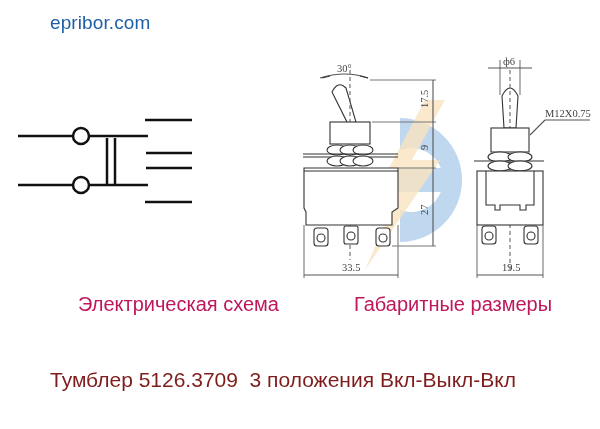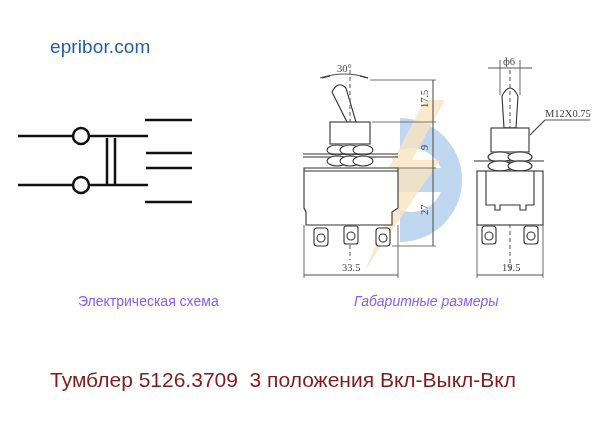--- a/index.html
+++ b/index.html
@@ -1,20 +1,20 @@
 <!DOCTYPE html>
 <html><head>
 <meta charset="utf-8">
 <style>
   html, body { margin:0; padding:0; background:#ffffff; }
   body { width:600px; height:429px; position:relative; overflow:hidden; font-family:"Liberation Sans", sans-serif; }
-  .brand { position:absolute; left:50px; top:36px; font-size:19px; color:#1f5fa6; letter-spacing:0.1px; }
-  .caption { position:absolute; font-size:14px; color:#8b5cf6; }
+  .brand { position:absolute; left:50px; top:12px; font-size:19px; color:#1f5fa6; letter-spacing:0.1px; }
+  .caption { position:absolute; font-size:20px; color:#be185d; }
   .cap-left { left:78px; top:293px; }
-  .cap-right { left:354px; top:293px;font-style:italic; }
+  .cap-right { left:354px; top:293px; }
   .title { position:absolute; left:50px; top:368px; font-size:21px; color:#7f1d1d; white-space:pre; }
   svg { position:absolute; left:0; top:0; }
   .dim { font-family:"Liberation Serif", serif; font-size:10.5px; fill:#444; }
 </style>
 </head>
 <body>
 
 <div class="brand">epribor.com</div>
 
 <svg width="600" height="429" viewBox="0 0 600 429">

